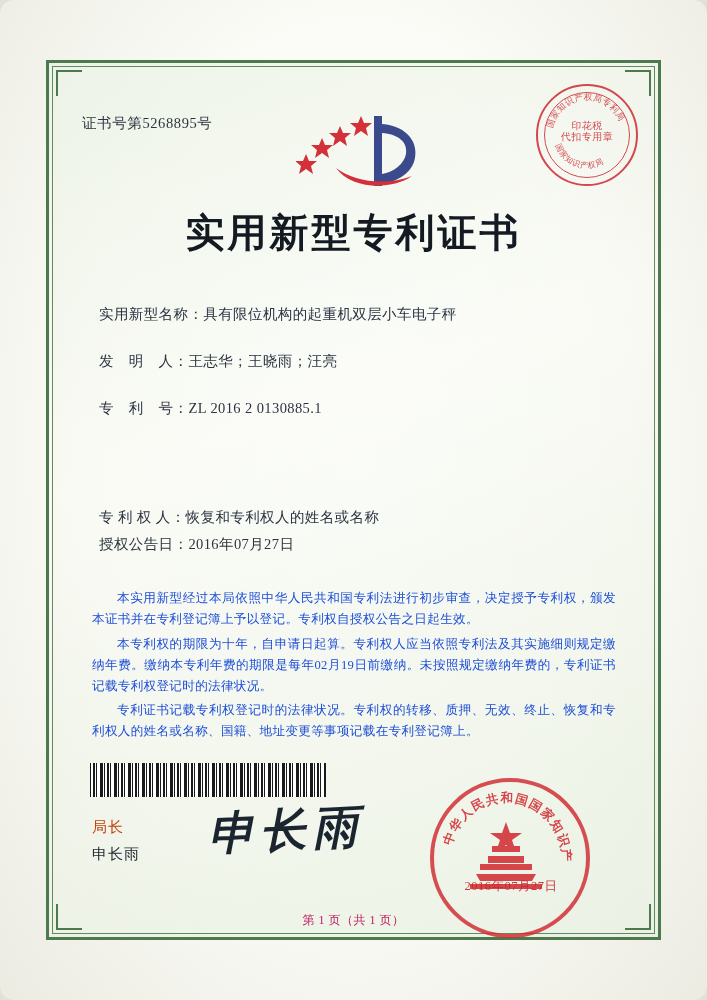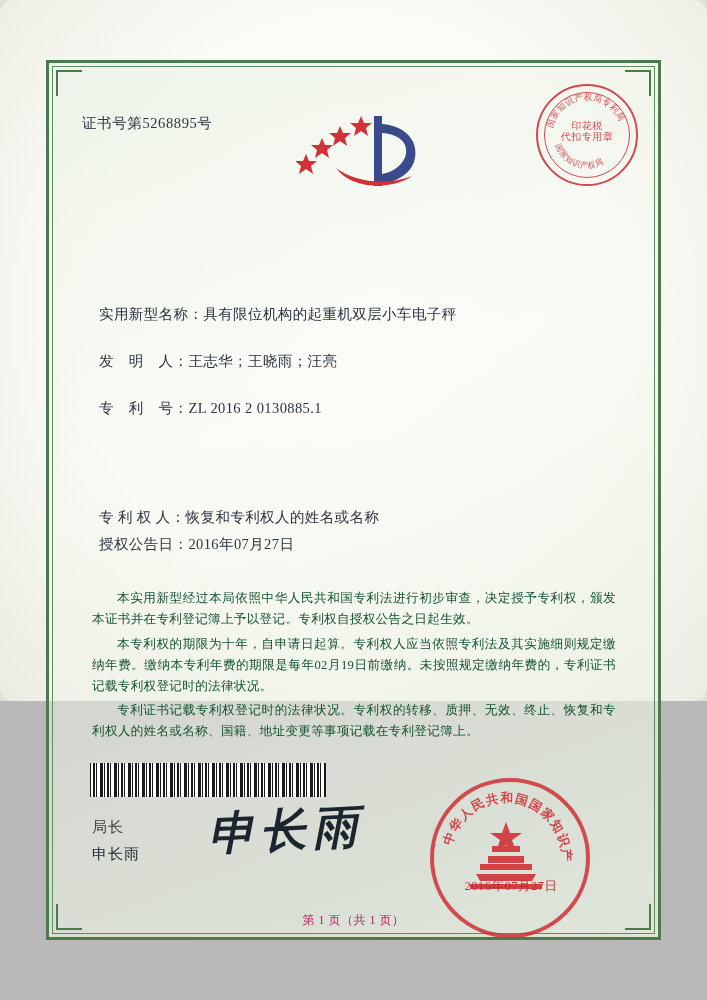--- a/index.html
+++ b/index.html
@@ -11,21 +11,21 @@
     width: 707px;
     height: 1000px;
     overflow: hidden;
     font-family: "Liberation Serif", serif;
   }
 
   .page {
     position: absolute;
     left: 0; top: 0;
     width: 707px;
-    height: 701px;
+    height: 1000px;
     background: #fdfdfb;
     border-radius: 14px;
   }
 
   
   .paper-tone {
     position: absolute;
     left: 0; top: 0; right: 0; bottom: 0;
     background:
       radial-gradient(ellipse at 50% 45%, rgba(255,255,255,0.9) 0%, rgba(250,250,244,0.6) 55%, rgba(232,232,222,0.85) 100%);
@@ -148,21 +148,21 @@
   .f5 { top: 508px; }
   .f6 { top: 535px; }
 
   
   .para {
     position: absolute;
     left: 92px;
     width: 524px;
     font-size: 12.6px;
     line-height: 21px;
-    color: #14532d;
+    color: #1d4ed8;
     text-align: justify;
     text-indent: 25px;
     letter-spacing: 0.3px;
     filter: blur(0.3px);
   }
   .p1 { top: 588px; }
   .p2 { top: 634px; }
   .p3 { top: 700px; }
 
   
@@ -181,21 +181,21 @@
       #1a1a1a 10px, #1a1a1a 13px,
       #ffffff 13px, #ffffff 14px
     );
   }
 
   
   .director-label {
     position: absolute;
     left: 92px; top: 818px;
     font-size: 15px;
-    color: #404040;
+    color: #c2410c;
     letter-spacing: 1px;
   }
   .director-name {
     position: absolute;
     left: 92px; top: 845px;
     font-size: 15px;
     color: #222a34;
     letter-spacing: 1px;
   }
   .signature {
@@ -286,20 +286,21 @@
       <text font-size="8.5" fill="#cf2b34" letter-spacing="0.5" font-family="'Liberation Serif', serif">
         <textPath href="#arcTop" startOffset="6%">国家知识产权局专利局</textPath>
       </text>
       <text font-size="8" fill="#cf2b34" letter-spacing="0.5" font-family="'Liberation Serif', serif">
         <textPath href="#arcBottom" startOffset="10%">国家知识产权局</textPath>
       </text>
     </svg>
     <div class="mid">印花税<br>代扣专用章</div>
   </div>
 
+  <div class="title">实用新型专利证书</div>
 
   <div class="field f1">
     <span class="lab">实用新型名称：</span><span class="val">具有限位机构的起重机双层小车电子秤</span>
   </div>
   <div class="field f2">
     <span class="lab">发　明　人：</span><span class="val">王志华；王晓雨；汪亮</span>
   </div>
   <div class="field f3">
     <span class="lab">专　利　号：</span><span class="val">ZL 2016 2 0130885.1</span>
   </div>

